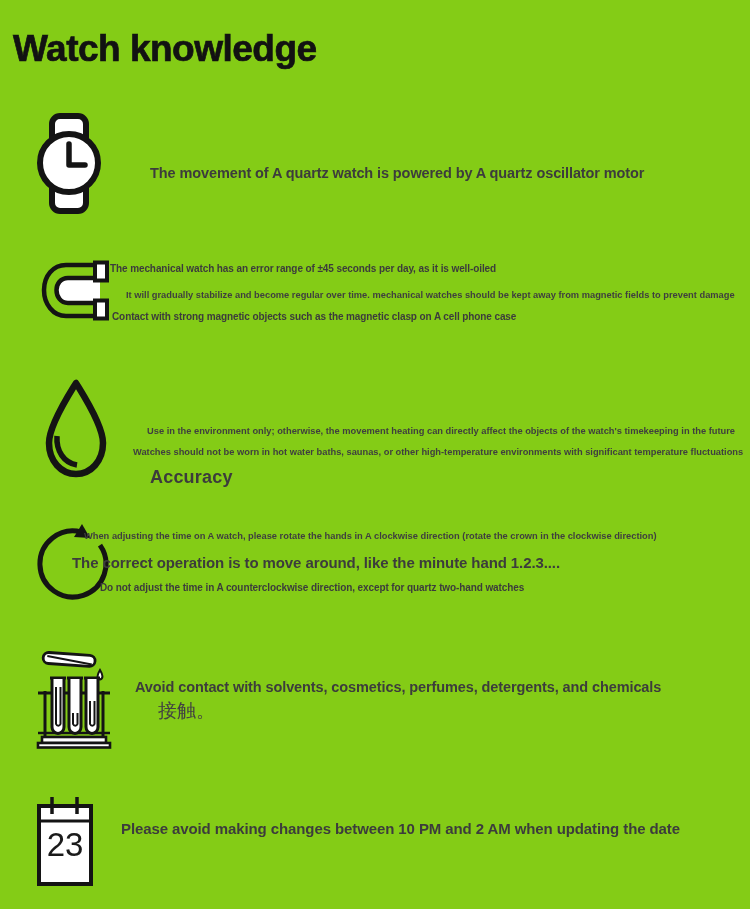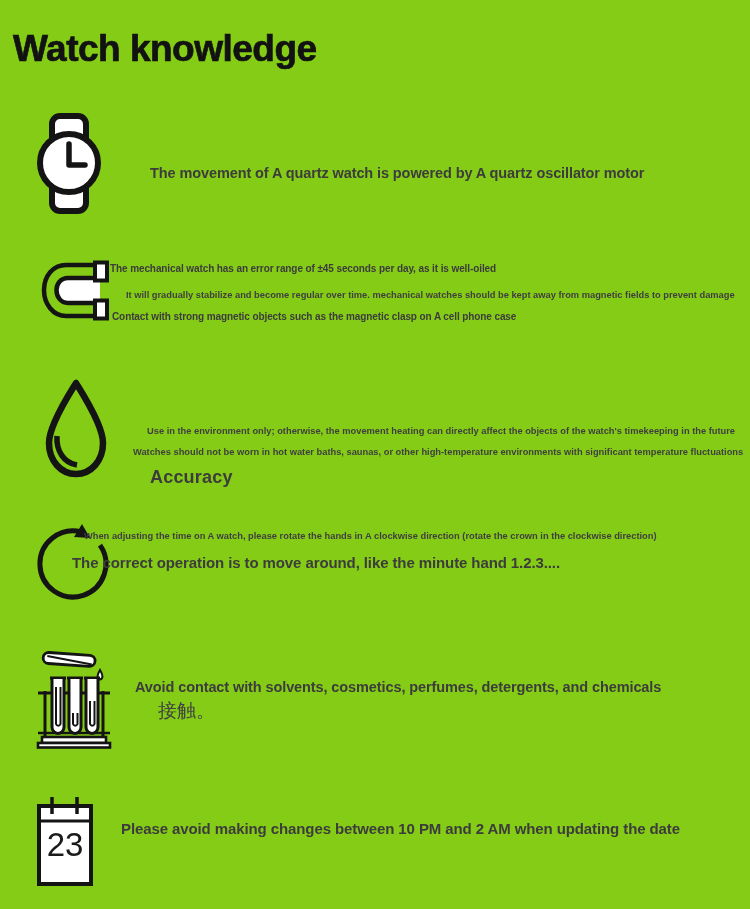--- a/index.html
+++ b/index.html
@@ -67,20 +67,21 @@
   <div class="abs headline h18" style="left:150px;top:443px;margin-top:24px;">Accuracy</div>
 
   <span class="abs icon" style="left:34px;top:524px;">
     <svg width="78" height="80" viewBox="0 0 78 80">
       <path d="M47.5 8.1 A33 33 0 1 0 66 21.1" fill="none" stroke="#141414" stroke-width="5"></path>
       <polygon points="48,0 56,14 40,13" fill="#141414"></polygon>
     </svg>
   </span>
   <div class="abs note n9" style="left:84px;top:531px;">When adjusting the time on A watch, please rotate the hands in A clockwise direction (rotate the crown in the clockwise direction)</div>
   <div class="abs headline h15" style="left:72px;top:554px;">The correct operation is to move around, like the minute hand 1.2.3....</div>
+  <div class="abs headline h14" style="left:100px;top:582px;">Do not adjust the time in A counterclockwise direction, except for quartz two-hand watches</div>
 
   <span class="abs icon" style="left:36px;top:645px;">
     <svg width="76" height="104" viewBox="0 0 76 104">
       <g transform="rotate(4 34 16)">
         <rect x="7" y="9" width="52" height="11" rx="5.5" fill="#fff" stroke="#141414" stroke-width="2.8"></rect>
         <line x1="11" y1="12.5" x2="56" y2="18" stroke="#141414" stroke-width="2"></line>
       </g>
       <path d="M64 25 C61 30 60.5 33.5 64 34.5 C67.5 33.5 67 30 64 25 Z" fill="#fff" stroke="#141414" stroke-width="2"></path>
       <line x1="9" y1="46" x2="9" y2="93" stroke="#141414" stroke-width="3"></line>
       <line x1="67" y1="46" x2="67" y2="93" stroke="#141414" stroke-width="3"></line>

